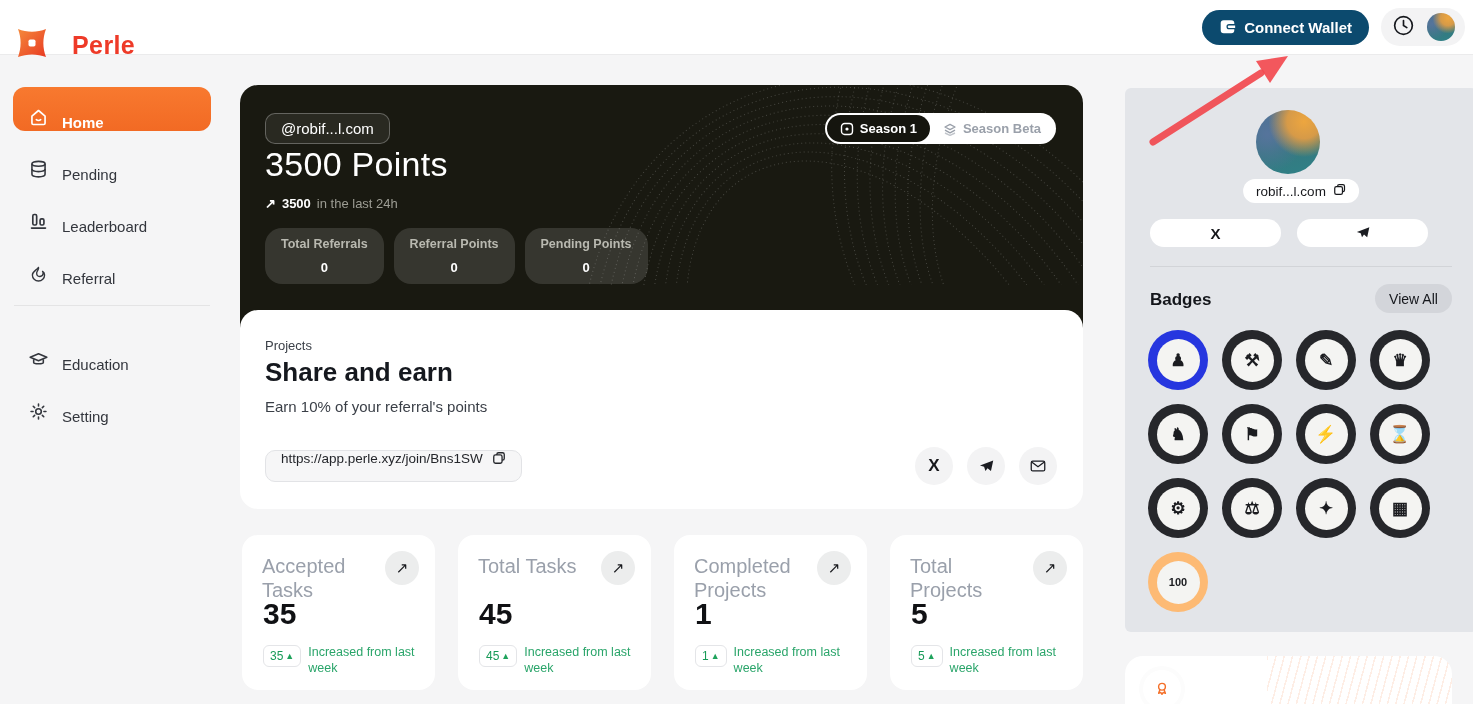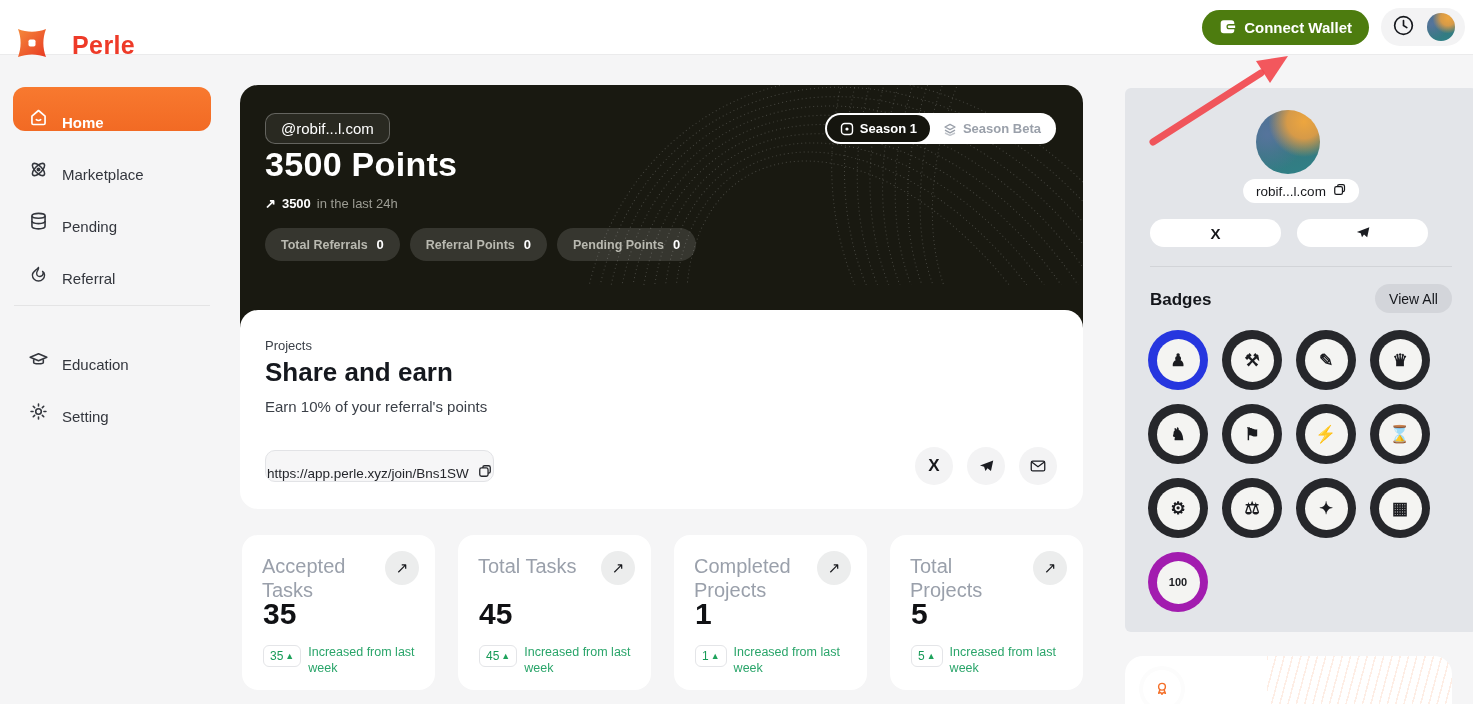--- a/index.html
+++ b/index.html
@@ -3,56 +3,56 @@
 <meta charset="utf-8">
 <style>
   * { margin:0; padding:0; box-sizing:border-box; }
   html,body { width:1473px; height:704px; font-family:"Liberation Sans", sans-serif; }
   .page { position:relative; width:1473px; height:704px; background:#f5f5f6; overflow:hidden; }
 
   
   .topbar { position:absolute; top:0; left:0; width:1473px; height:55px; background:#fff; border-bottom:1px solid #ebebec; z-index:6; }
   .brand { position:absolute; left:16px; top:27px; display:flex; align-items:center; gap:24px; }
   .brand-name { font-size:25px; font-weight:800; letter-spacing:.4px; color:#ee3a28; }
-  .connect-btn { position:absolute; right:104px; top:10px; height:35px; padding:0 17px; border-radius:18px; background:#4d7c0f; color:#fff; font-size:15px; font-weight:700; display:flex; align-items:center; gap:8px; border:none; cursor:pointer; }
+  .connect-btn { position:absolute; right:104px; top:10px; height:35px; padding:0 17px; border-radius:18px; background:#0c4a6e; color:#fff; font-size:15px; font-weight:700; display:flex; align-items:center; gap:8px; border:none; cursor:pointer; }
   .user-pill { position:absolute; right:8px; top:8px; width:84px; height:38px; border-radius:19px; background:#f3f3f4; display:flex; align-items:center; justify-content:space-evenly; }
   .avatar-sm, .avatar-lg { border-radius:50%;
     background: radial-gradient(circle at 75% 18%, #eda63f 0%, #d69a48 24%, rgba(237,166,63,0) 50%),
                 radial-gradient(circle at 18% 38%, #56749c 0%, rgba(86,116,156,0) 58%),
                 linear-gradient(165deg, #4f6f95 0%, #35787f 55%, #2f8187 100%); }
   .avatar-sm { width:28px; height:28px; }
 
   
   .sidebar { position:absolute; top:55px; left:0; width:224px; bottom:0; padding-top:32px; }
   .nav-item { height:44px; margin:0 13px 8px 13px; display:flex; align-items:flex-end; gap:13px; padding:0 15px; border-radius:12px; color:#33363d; font-size:15px; font-weight:500; cursor:pointer; }
   .nav-item svg { flex:0 0 auto; }
   .nav-item.active { background:linear-gradient(180deg,#f8792f,#f26a24); color:#fff; font-weight:700; }
   .nav-item.active svg * { stroke:#fff !important; }
   .side-divider { height:1px; background:#e4e4e5; margin:18px 14px 23px 14px; }
 
   
   .banner { position:absolute; left:240px; top:85px; width:843px; height:259px; background:#191911; border-radius:18px; color:#fff; overflow:hidden; }
   .banner svg.arcs { position:absolute; right:0; top:0; }
   .handle-chip { position:absolute; left:25px; top:28px; padding:6px 15px; border:1px solid rgba(255,255,255,.28); background:rgba(255,255,255,.07); border-radius:10px; font-size:15px; }
-  .points { position:absolute; left:25px; top:60px; font-size:34px; font-weight:700; letter-spacing:.3px; }
+  .points { position:absolute; left:25px; top:60px; font-size:34px; font-weight:400; letter-spacing:.3px; }
   .delta-row { position:absolute; left:25px; top:111px; font-size:13px; color:#9d9d94; display:flex; gap:6px; align-items:center; }
   .delta-row b { color:#fff; }
   .banner-pills { position:absolute; left:25px; top:143px; display:flex; gap:10px; }
-  .b-pill { background:rgba(255,255,255,.13); border-radius:17px; padding:9px 16px; font-size:12.5px; font-weight:700; color:#b9b9b0; display:flex; gap:9px; align-items:center; }
+  .b-pill { background:rgba(255,255,255,.13); border-radius:17px; padding:9px 16px; font-size:12.5px; font-weight:700; color:#b9b9b0; display:flex; gap:9px; align-items:center;flex-direction:column; }
   .b-pill b { color:#fff; font-size:13px; }
   .season-toggle { position:absolute; right:27px; top:28px; height:31px; background:#fff; border-radius:17px; display:flex; align-items:center; padding:2px; }
   .season-on { height:27px; background:#15150e; color:#fff; border-radius:14px; padding:0 13px; font-size:13px; font-weight:700; display:flex; align-items:center; gap:6px; cursor:pointer; }
   .season-off { color:#9aa0aa; padding:0 13px; font-size:13px; font-weight:700; display:flex; align-items:center; gap:6px; cursor:pointer; }
 
   
   .ref-card { position:absolute; left:240px; top:310px; width:843px; height:199px; background:#fff; border-radius:18px; }
   .ref-kicker { position:absolute; left:25px; top:28px; font-size:13px; color:#3a3f47; }
   .ref-title { position:absolute; left:25px; top:47px; font-size:26px; font-weight:800; color:#15181e; }
   .ref-sub { position:absolute; left:25px; top:88px; font-size:15px; color:#3a3f47; }
-  .link-pill { position:absolute; left:25px; top:140px; height:32px; display:flex; align-items:flex-end; gap:9px; padding:0 1px; border:1px solid #e2e3e6; background:#f6f6f7; border-radius:10px; font-size:13.5px; color:#24262b; cursor:pointer; }
+  .link-pill { position:absolute; left:25px; top:140px; height:32px; display:flex; align-items:flex-start; gap:9px; padding:0 15px; border:1px solid #e2e3e6; background:#f6f6f7; border-radius:10px; font-size:13.5px; color:#24262b; cursor:pointer; }
   .share-row { position:absolute; left:675px; top:137px; display:flex; gap:14px; }
   .share-circle { width:38px; height:38px; border-radius:50%; background:#f3f3f4; display:flex; align-items:center; justify-content:center; cursor:pointer; font-weight:900; font-size:17px; color:#17181c; }
 
   
   .stat-card { position:absolute; top:535px; width:193px; height:155px; background:#fff; border-radius:16px; padding:20px; }
   .stat-label { width:116px; font-size:20px; color:#9aa0ab; line-height:1.18; }
   .stat-arrow { position:absolute; right:16px; top:16px; width:34px; height:34px; border-radius:50%; background:#eceded; display:flex; align-items:center; justify-content:center; font-size:15px; color:#17181c; cursor:pointer; }
   .stat-value { position:absolute; left:21px; top:62px; font-size:30px; font-weight:800; color:#101114; }
   .stat-bottom { position:absolute; left:21px; top:110px; display:flex; gap:7px; align-items:flex-start; }
   .stat-chip { border:1px solid #e4e5e8; border-radius:6px; padding:3px 6px; font-size:12px; color:#179a57; display:flex; align-items:center; gap:2px; background:#fff; white-space:nowrap; }
@@ -127,36 +127,36 @@
         <svg width="21" height="21" viewBox="0 0 24 24" fill="none" stroke="#33363d" stroke-width="1.9" stroke-linejoin="round">
           <path d="M4.5 10.5 12 4l7.5 6.5v8a1.5 1.5 0 01-1.5 1.5H6a1.5 1.5 0 01-1.5-1.5v-8z"></path>
           <path d="M9.5 14.5c1.2 1 3.8 1 5 0" stroke-linecap="round"></path>
         </svg>
       </span>
       <span>Home</span>
     </div>
     <div class="nav-item">
       <span>
         <svg width="21" height="21" viewBox="0 0 24 24" fill="none" stroke="#33363d" stroke-width="1.8">
-          <ellipse cx="12" cy="12" rx="9" ry="4" transform="rotate(45 12 12)"></ellipse>
-          <ellipse cx="12" cy="12" rx="9" ry="4" transform="rotate(-45 12 12)"></ellipse>
-          <circle cx="12" cy="12" r="1.4" fill="#33363d"></circle>
-        </svg>
-      </span>
-      <span>Marketplace</span>
-    </div>
-    <div class="nav-item">
-      <span>
-        <svg width="21" height="21" viewBox="0 0 24 24" fill="none" stroke="#33363d" stroke-width="1.8">
           <ellipse cx="12" cy="5.5" rx="7.5" ry="2.8"></ellipse>
           <path d="M4.5 5.5v6c0 1.6 3.3 2.9 7.5 2.9s7.5-1.3 7.5-2.9v-6"></path>
           <path d="M4.5 11.5v6c0 1.6 3.3 2.9 7.5 2.9s7.5-1.3 7.5-2.9v-6"></path>
         </svg>
       </span>
       <span>Pending</span>
+    </div>
+    <div class="nav-item">
+      <span>
+        <svg width="21" height="21" viewBox="0 0 24 24" fill="none" stroke="#33363d" stroke-width="1.9">
+          <rect x="5.5" y="4" width="4.4" height="12" rx="1.6"></rect>
+          <rect x="13.8" y="9" width="4.4" height="7" rx="1.6"></rect>
+          <path d="M4 19.5h16" stroke-linecap="round"></path>
+        </svg>
+      </span>
+      <span>Leaderboard</span>
     </div>
     <div class="nav-item">
       <span>
         <svg width="21" height="21" viewBox="0 0 24 24" fill="none" stroke="#33363d" stroke-width="1.9" stroke-linejoin="round">
           <path d="M12 3.5c1.2 3-2.5 4.5-2.5 8a4.5 4.5 0 009 .3c0-1.6-.8-2.8-.8-2.8 1.7 1 2.8 3 2.8 5a8.5 8.5 0 11-17 0c0-4.5 5.5-6.5 8.5-10.5z" transform="scale(.82) translate(2.6 2.6)"></path>
         </svg>
       </span>
       <span>Referral</span>
     </div>
     <div class="side-divider"></div>
@@ -412,21 +412,21 @@
       <div class="badge" style="background: rgb(38, 39, 43);">
           <span class="badge-inner">
             <span>✦</span>
           </span>
         </div>
       <div class="badge" style="background: rgb(38, 39, 43);">
           <span class="badge-inner">
             <span>▦</span>
           </span>
         </div>
-      <div class="badge" style="background: #a21caf;">
+      <div class="badge" style="background: #fdba74;">
           <span class="badge-inner">
             <span class="small-num">100</span>
           </span>
         </div>
     </div>
   </aside>
 
   <aside class="promo-card">
     <div class="promo-stripes"></div>
     <div class="medal-wrap">

